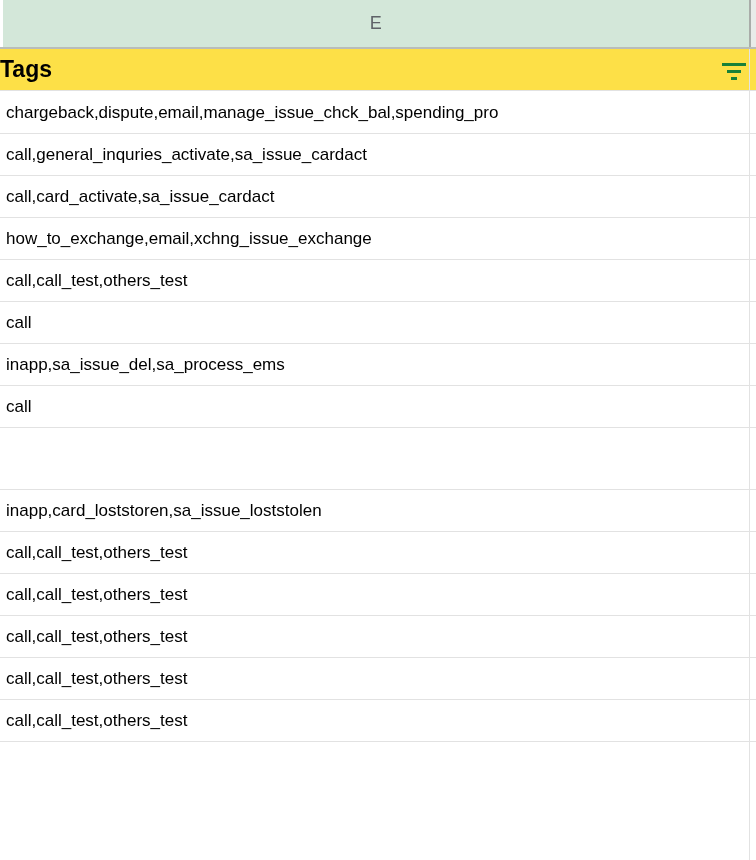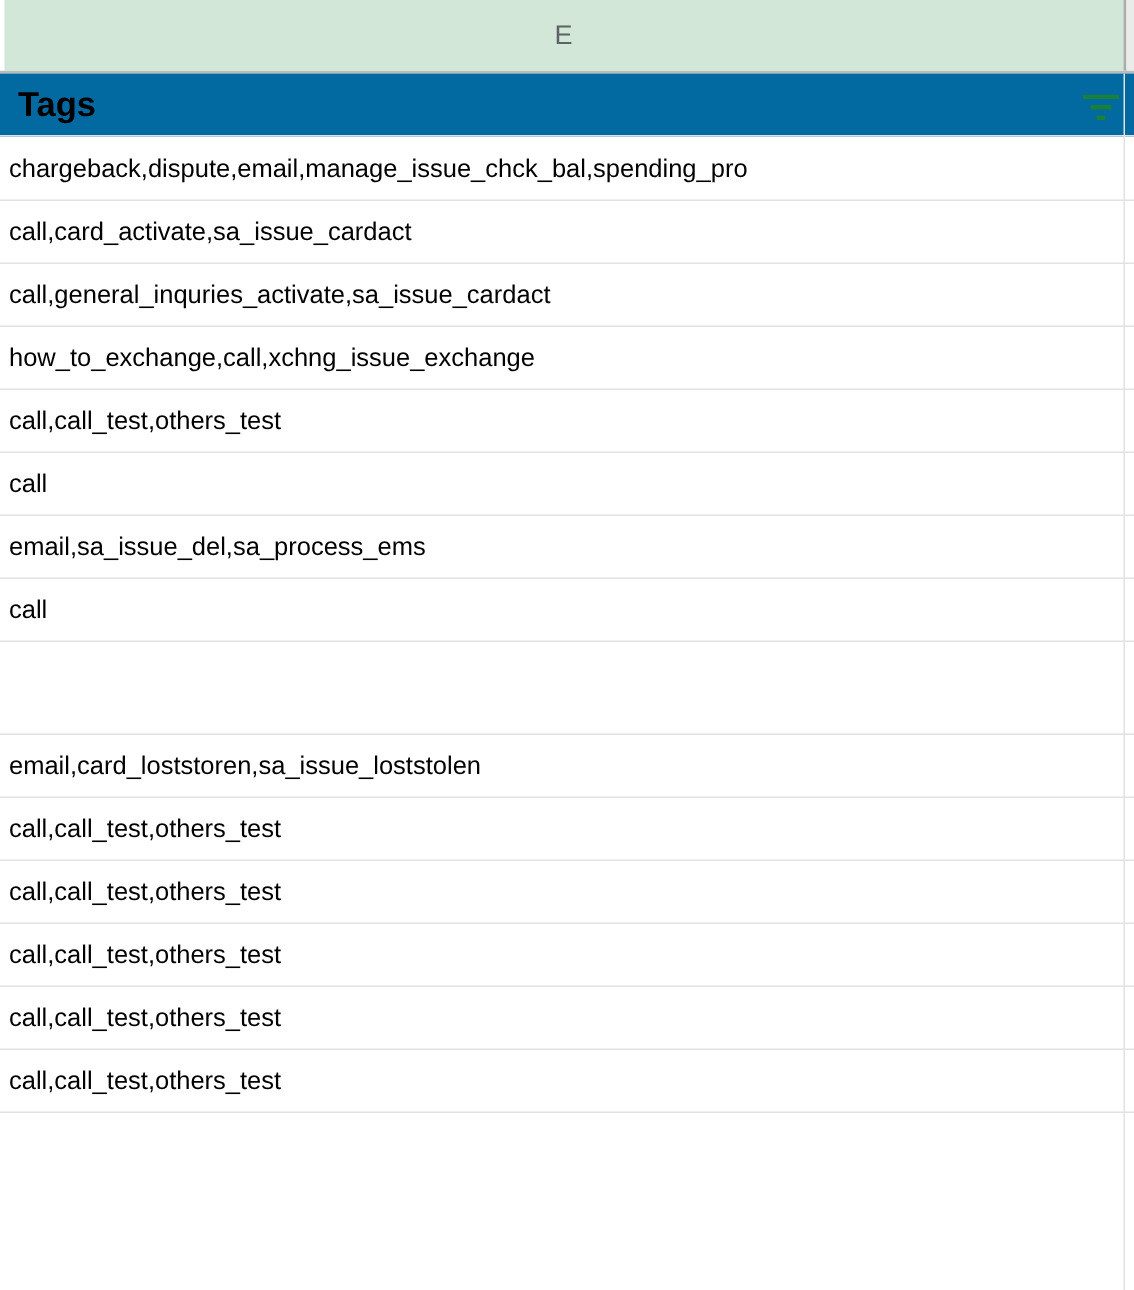--- a/index.html
+++ b/index.html
@@ -37,22 +37,22 @@
   .col-letter{
     font-size:18px;color:var(--column-letter-gray);
     letter-spacing:.5px;
   }
   
   .header-row{
     position:absolute;top:49px;left:0;width:756px;height:42px;
     box-sizing:border-box;
     border-bottom:1px solid var(--gridline);
     display:flex;align-items:center;
-    padding-left:12px;
-    background:#0369a1;
+    padding-left:0;
+    background:#fde047;
   }
   .header-title{
     font-weight:bold;font-size:23px;color:var(--cell-text);
   }
   .filter-btn{
     position:absolute;right:10px;top:14px;width:24px;height:17px;
     cursor:pointer;display:block;
   }
   
   .rows{position:absolute;top:92px;left:0;width:756px;}
@@ -97,45 +97,45 @@
       <rect x="5" y="7" width="14" height="3" fill="var(--filter-icon-green)"></rect>
       <rect x="9" y="14" width="6" height="3" fill="var(--filter-icon-green)"></rect>
     </svg>
   </div>
 
   <div class="rows" id="rows">
       <div class="row">
         <span class="cell-text">chargeback,dispute,email,manage_issue_chck_bal,spending_pro</span>
       </div>
       <div class="row">
+        <span class="cell-text">call,general_inquries_activate,sa_issue_cardact</span>
+      </div>
+      <div class="row">
         <span class="cell-text">call,card_activate,sa_issue_cardact</span>
       </div>
       <div class="row">
-        <span class="cell-text">call,general_inquries_activate,sa_issue_cardact</span>
-      </div>
-      <div class="row">
-        <span class="cell-text">how_to_exchange,call,xchng_issue_exchange</span>
+        <span class="cell-text">how_to_exchange,email,xchng_issue_exchange</span>
       </div>
       <div class="row">
         <span class="cell-text">call,call_test,others_test</span>
       </div>
       <div class="row">
         <span class="cell-text">call</span>
       </div>
       <div class="row">
-        <span class="cell-text">email,sa_issue_del,sa_process_ems</span>
+        <span class="cell-text">inapp,sa_issue_del,sa_process_ems</span>
       </div>
       <div class="row">
         <span class="cell-text">call</span>
       </div>
       <div class="row tall">
         <span class="cell-text"></span>
       </div>
       <div class="row">
-        <span class="cell-text">email,card_loststoren,sa_issue_loststolen</span>
+        <span class="cell-text">inapp,card_loststoren,sa_issue_loststolen</span>
       </div>
       <div class="row">
         <span class="cell-text">call,call_test,others_test</span>
       </div>
       <div class="row">
         <span class="cell-text">call,call_test,others_test</span>
       </div>
       <div class="row">
         <span class="cell-text">call,call_test,others_test</span>
       </div>

